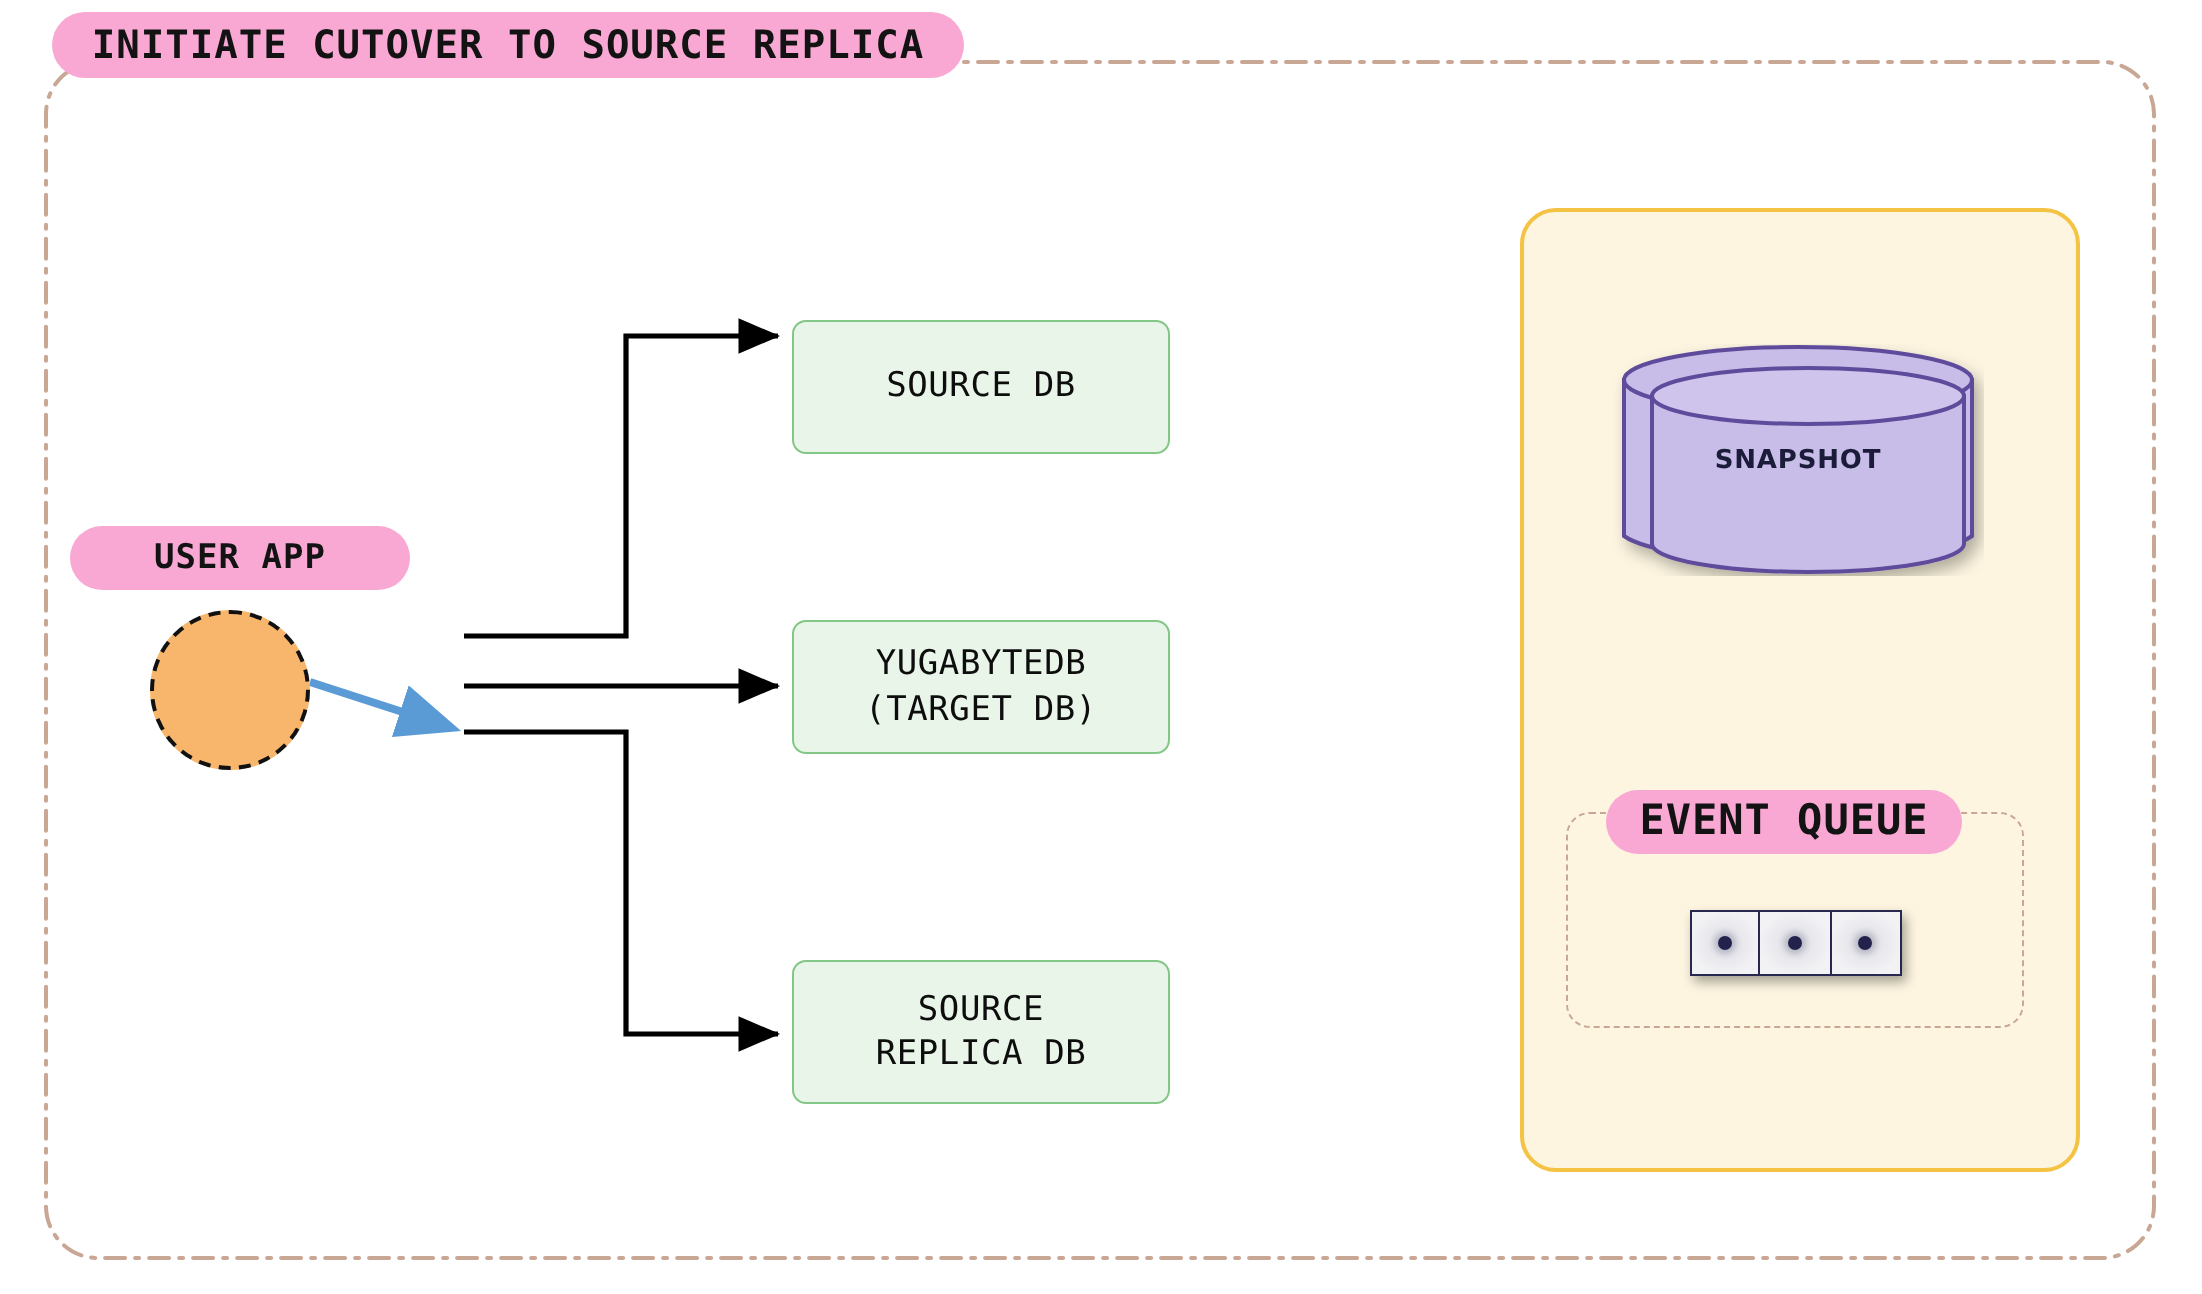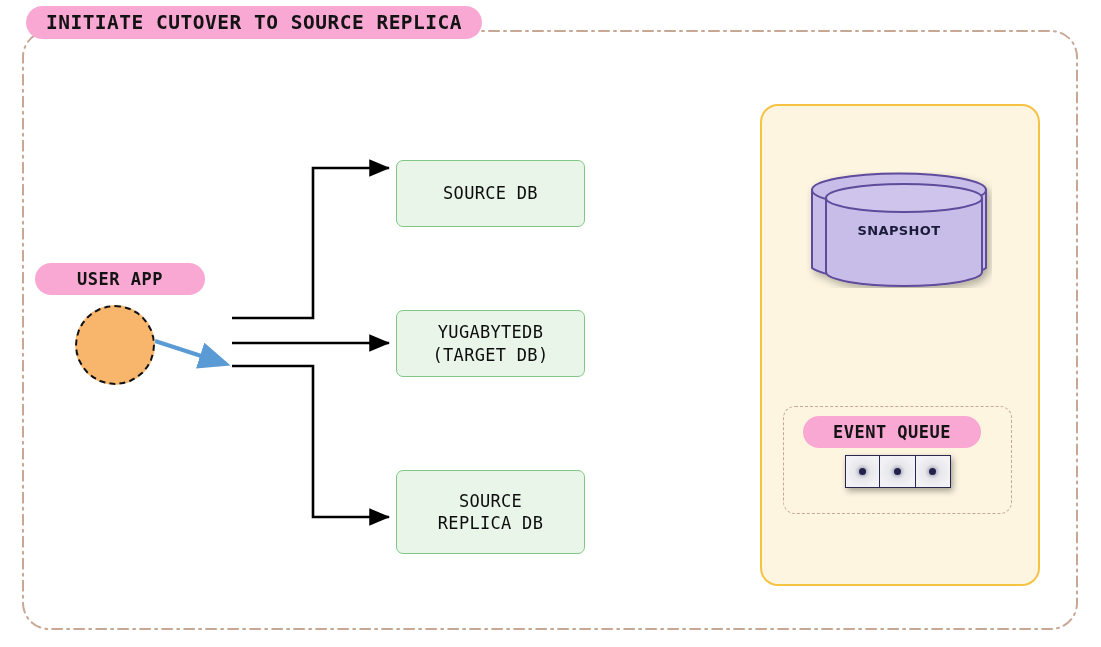--- a/index.html
+++ b/index.html
@@ -68,24 +68,24 @@
     left: 766px;
     top: 64px;
     width: 253px;
     height: 54px;
     font-size: 17.5px;
     border-radius: 22px;
   }
 
   #eventqueue-pill {
     left: 803px;
-    top: 416px;
+    top: 395px;
     width: 178px;
     height: 32px;
-    font-size: 17px;
+    font-size: 21px;
   }
 
   
   .green-box {
     position: absolute;
     box-sizing: border-box;
     background: #e9f5e9;
     border: 1.6px solid #82c785;
     border-radius: 7px;
     display: flex;
@@ -94,21 +94,21 @@
     text-align: center;
     color: #0d0d0d;
     font-family: "DejaVu Sans Mono", "Liberation Mono", monospace;
     font-size: 17px;
     line-height: 1.3;
     letter-spacing: 0.3px;
     white-space: pre-line;
   }
   #box-source-db      { left: 396px; top: 135px; width: 189px; height: 67px; margin-top: 25px; }
   #box-yugabyte       { left: 396px; top: 310px; width: 189px; height: 67px; }
-  #box-source-replica { left: 396px; top: 470px; width: 189px; height: 84px; }
+  #box-source-replica { left: 396px; top: 480px; width: 189px; height: 72px; }
 
   
   #user-circle {
     position: absolute;
     left: 75px;
     top: 305px;
     width: 80px;
     height: 80px;
     box-sizing: border-box;
     border-radius: 50%;

